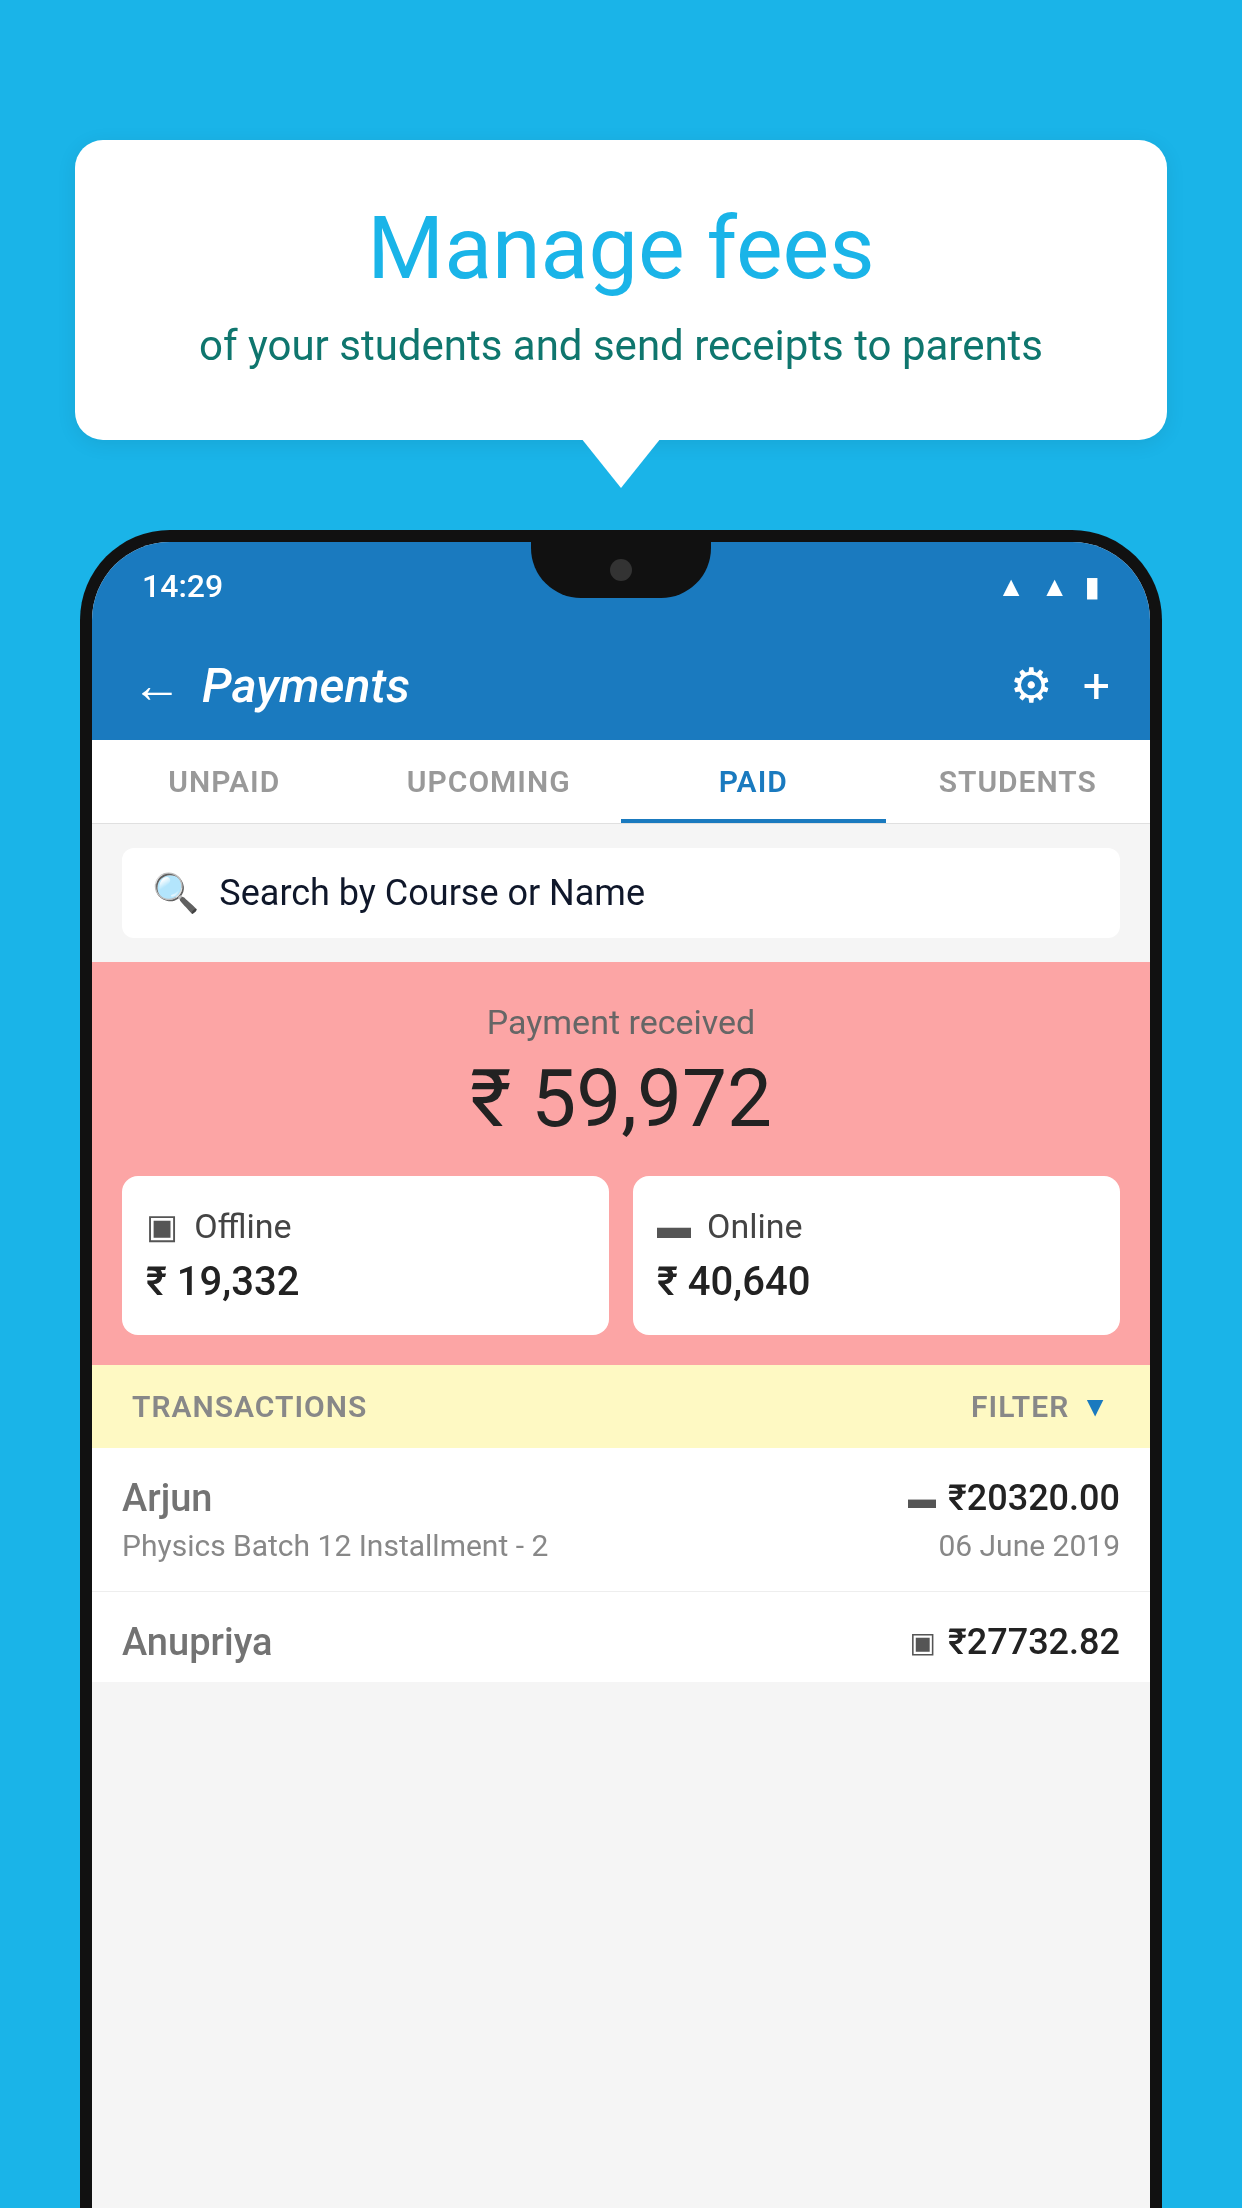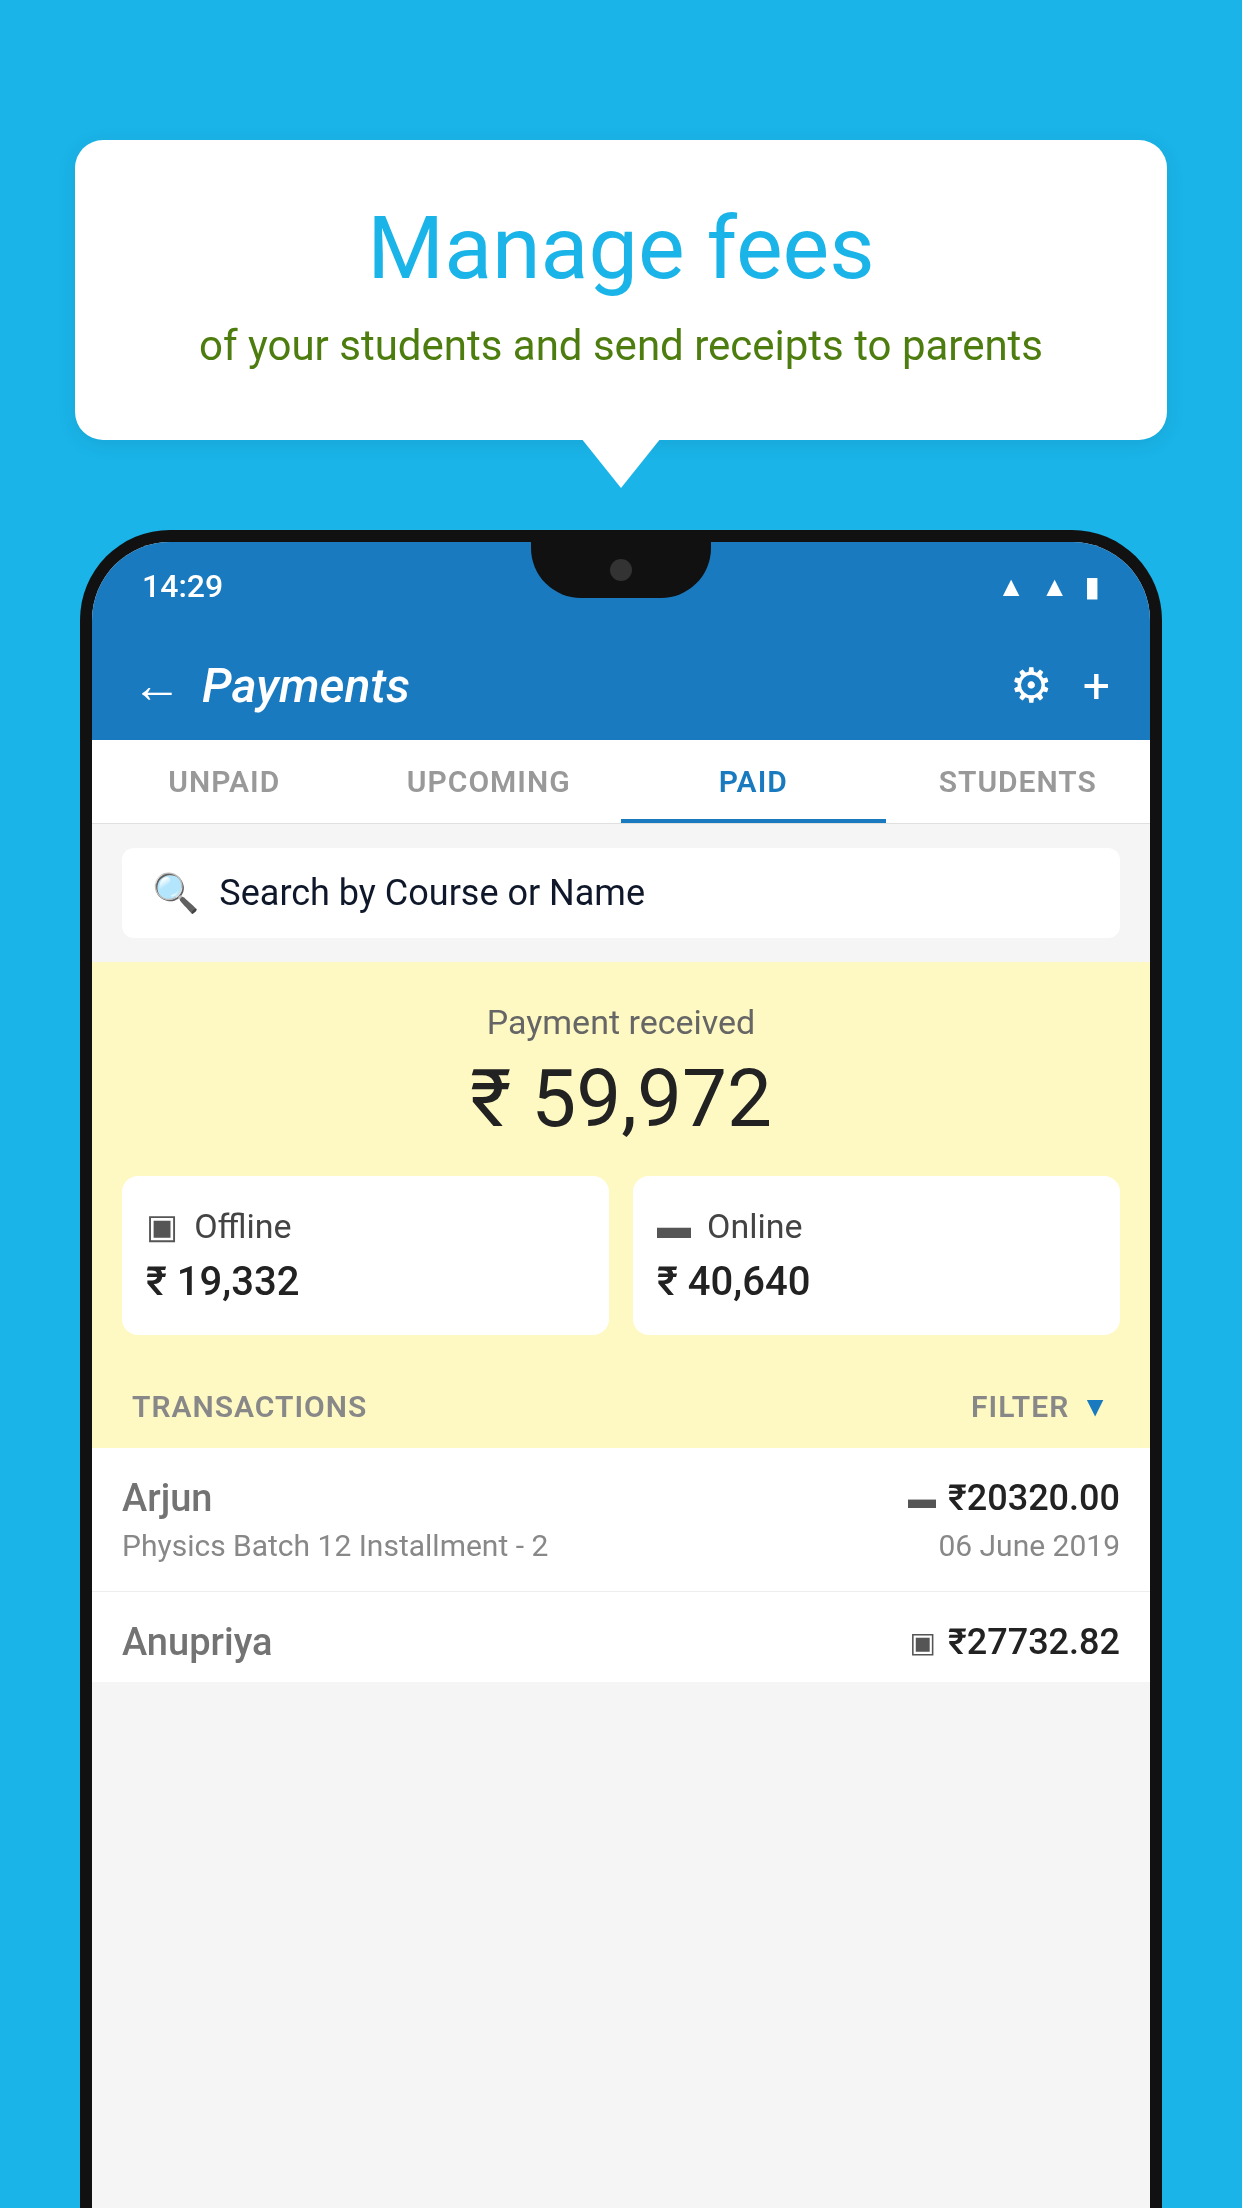--- a/index.html
+++ b/index.html
@@ -42,21 +42,21 @@
     .speech-bubble-title {
       font-size: 88px;
       font-weight: 400;
       color: #1ab4e8;
       line-height: 1.1;
       margin-bottom: 24px;
     }
 
     .speech-bubble-subtitle {
       font-size: 42px;
-      color: #4d7c0f;
+      color: #0f766e;
       font-weight: 400;
     }
 
     
     .phone-frame {
       position: absolute;
       top: 530px;
       left: 80px;
       right: 80px;
       bottom: 0;
@@ -217,21 +217,21 @@
       font-size: 38px;
     }
 
     .search-placeholder-text {
       color: #0f172a;
       font-size: 36px;
     }
 
     
     .payment-summary {
-      background: #fef9c3;
+      background: #fca5a5;
       padding: 40px 30px 30px;
       text-align: center;
     }
 
     .payment-received-label {
       font-size: 34px;
       color: #666;
       margin-bottom: 10px;
     }
 

